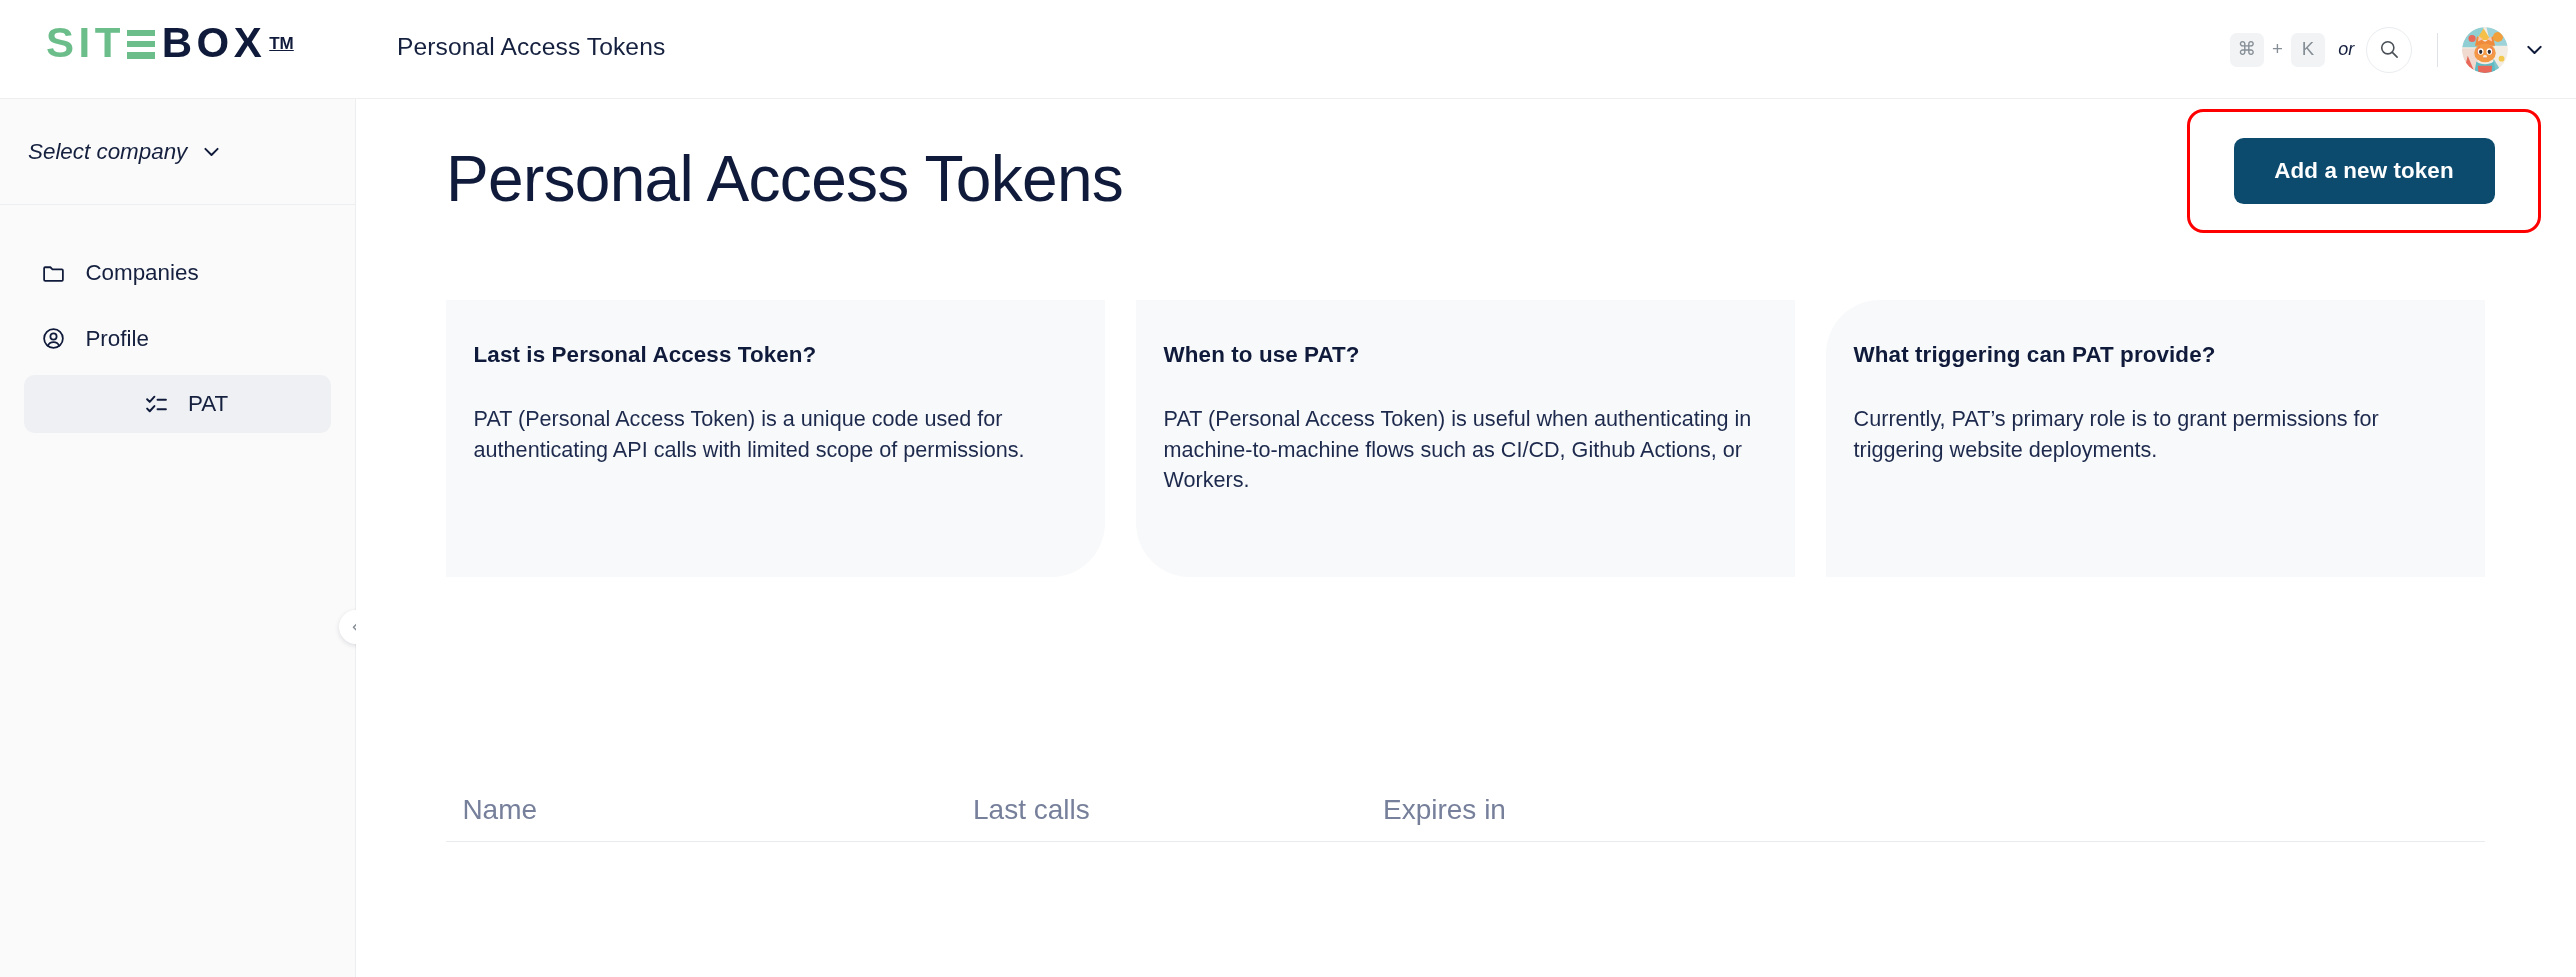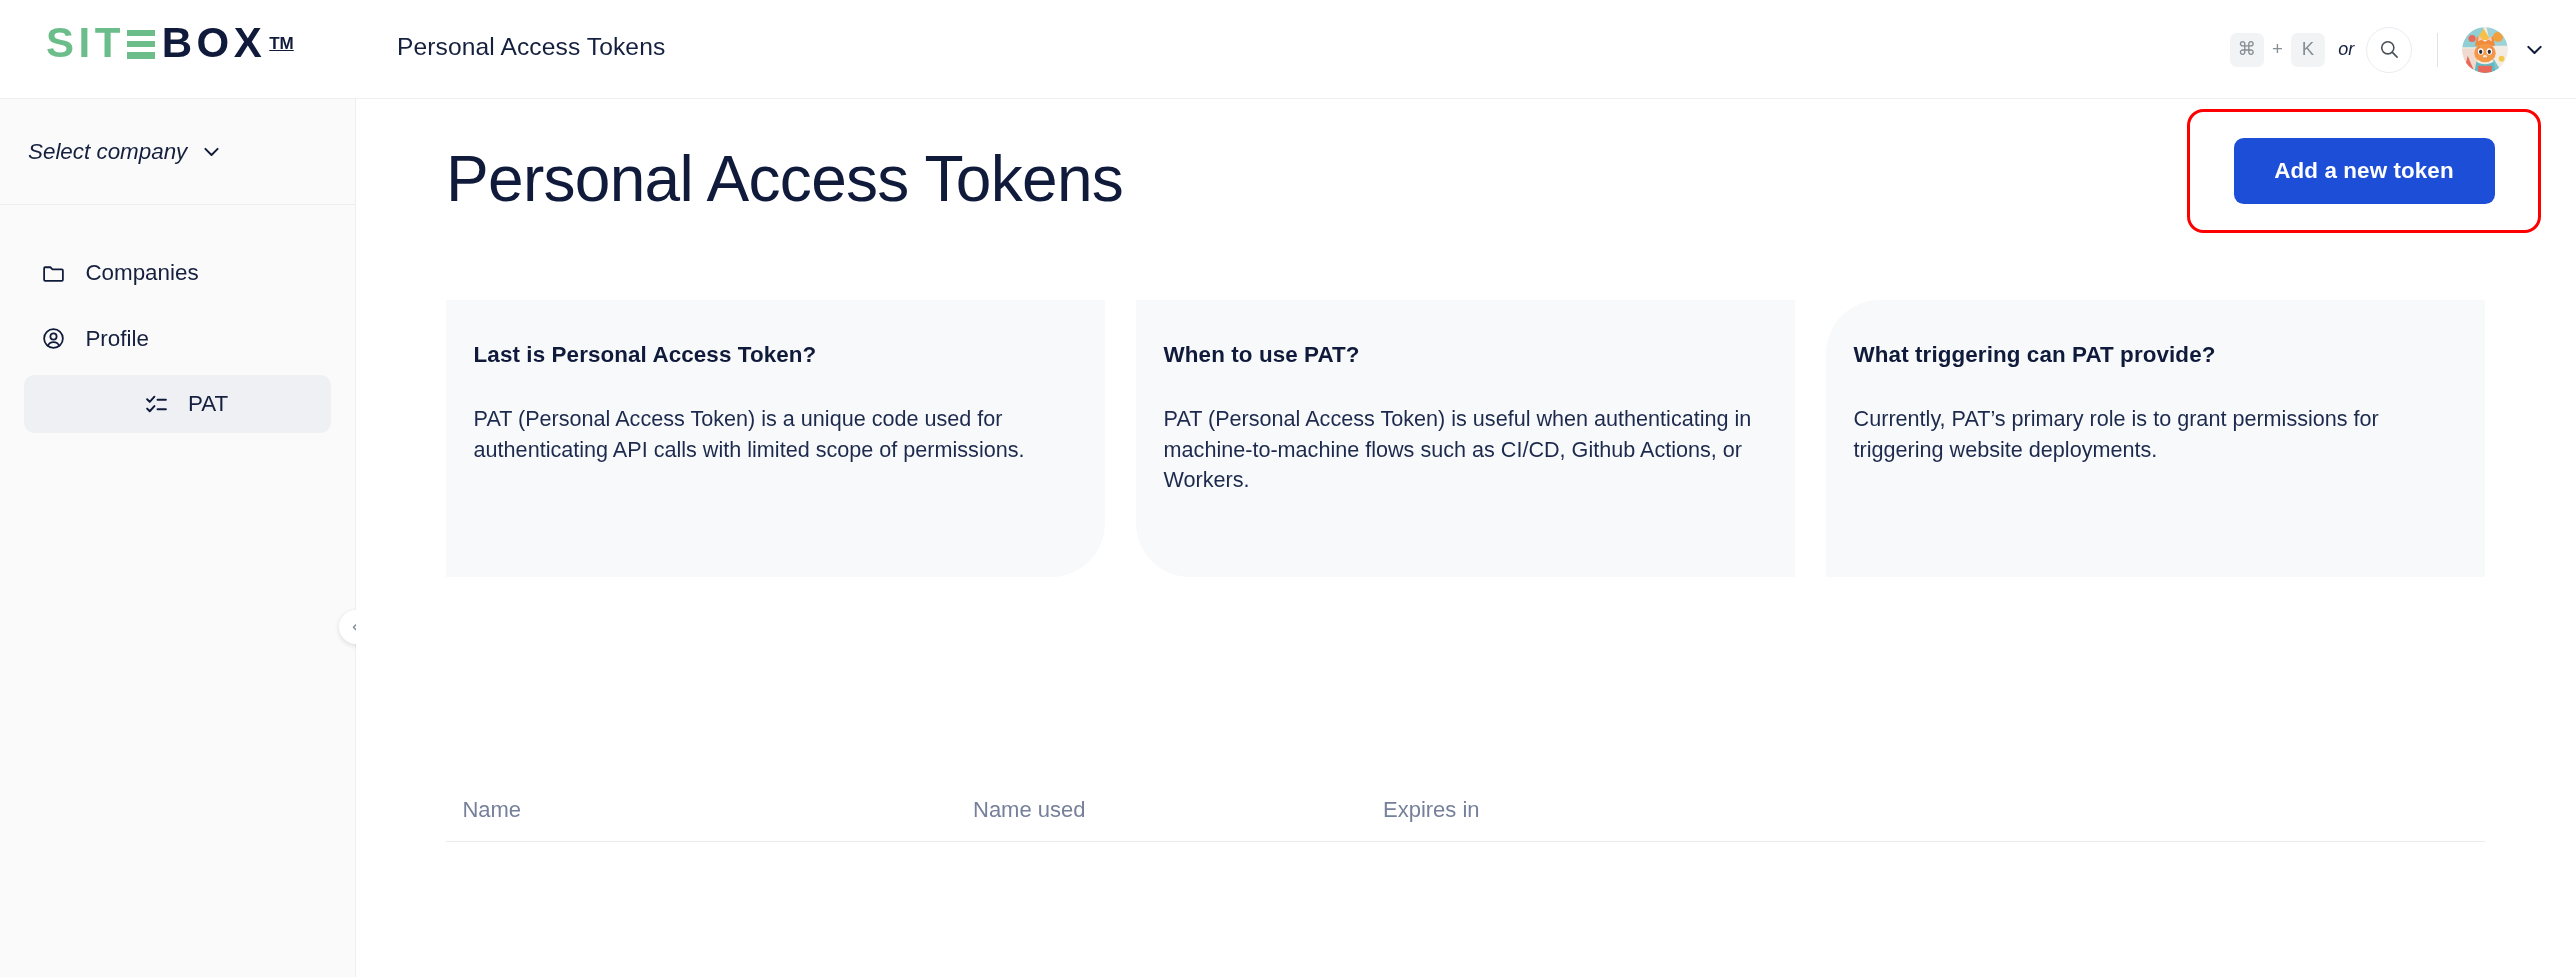--- a/index.html
+++ b/index.html
@@ -223,21 +223,21 @@
     top: 9.7px;
     width: 354px;
     height: 124px;
     border: 3px solid #ff0000;
     border-radius: 16.4px;
     display: flex;
     align-items: center;
     justify-content: center;
   }
   .add-token-btn {
-    background: #1d4ed8;
+    background: #0c4a6e;
     color: #ffffff;
     font-size: 22.4px;
     font-weight: 700;
     border: none;
     border-radius: 9.7px;
     width: 261px;
     height: 66px;
     font-family: "Liberation Sans", sans-serif;
     letter-spacing: 0.1px;
   }
@@ -280,21 +280,21 @@
     width: 2039px;
   }
   .table { left: 90px; }
   .thead {
     display: flex;
     height: 63px;
     align-items: center;
     border-bottom: 0.7px solid #e9ecef;
   }
   .th {
-    font-size: 22px;
+    font-size: 28px;
     color: #77809b;
   }
   .th-name  { width: 527px; padding-left: 16.4px; }
   .th-desc  { width: 619px; }
   .th-last  { width: 410px; }
   .th-exp   { flex: 1; }
   .empty-row {
     height: 78px;
     display: flex;
     align-items: center;
@@ -461,19 +461,19 @@
     <div class="card card-3">
       <div class="card-title">What triggering can PAT provide?</div>
       <div class="card-body">Currently, PAT’s primary role is to grant permissions for triggering website deployments.</div>
     </div>
 
   </div>
 
   <div class="table">
     <div class="thead">
       <div class="th th-name">Name</div>
-      <div class="th th-last">Name used</div>
+      <div class="th th-last">Last calls</div>
       <div class="th th-exp">Expires in</div>
     </div>
   </div>
 
 </div>
 
 
 </body></html>

